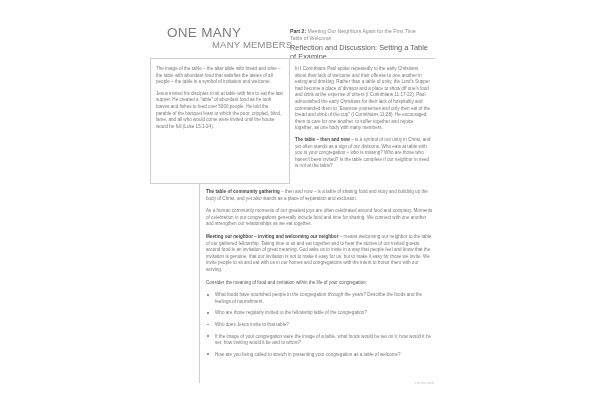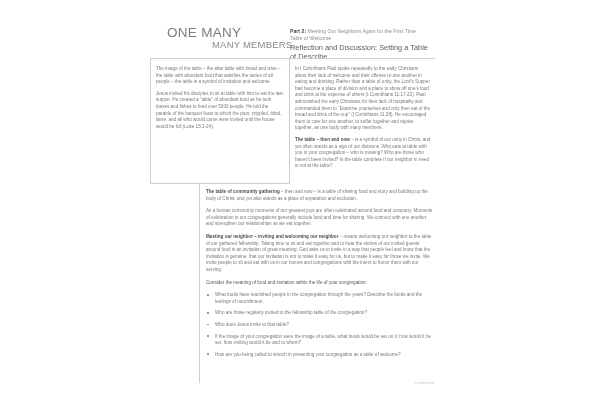--- a/index.html
+++ b/index.html
@@ -195,21 +195,21 @@
 
     <div class="logo">
       <div class="logo-line1">ONE MANY</div>
       <div class="logo-line2">MANY MEMBERS</div>
     </div>
 
     <div class="header-right">
       <div class="hr-line"><span class="part-label">Part 2:</span><span> Meeting Our Neighbors Again for the First Time</span></div>
       <div class="hr-line">Table of Welcome</div>
       <div class="hr-big">Reflection and Discussion: Setting a Table</div>
-      <div class="hr-big">of Describe</div>
+      <div class="hr-big">of Examine</div>
     </div>
   </div>
 
   <div class="rule rule-h-top"></div>
   <div class="rule rule-v-left-upper"></div>
   <div class="rule rule-v-mid"></div>
   <div class="rule rule-h-leftend"></div>
   <div class="rule rule-v-left-lower"></div>
 
   <div class="col col-left">

